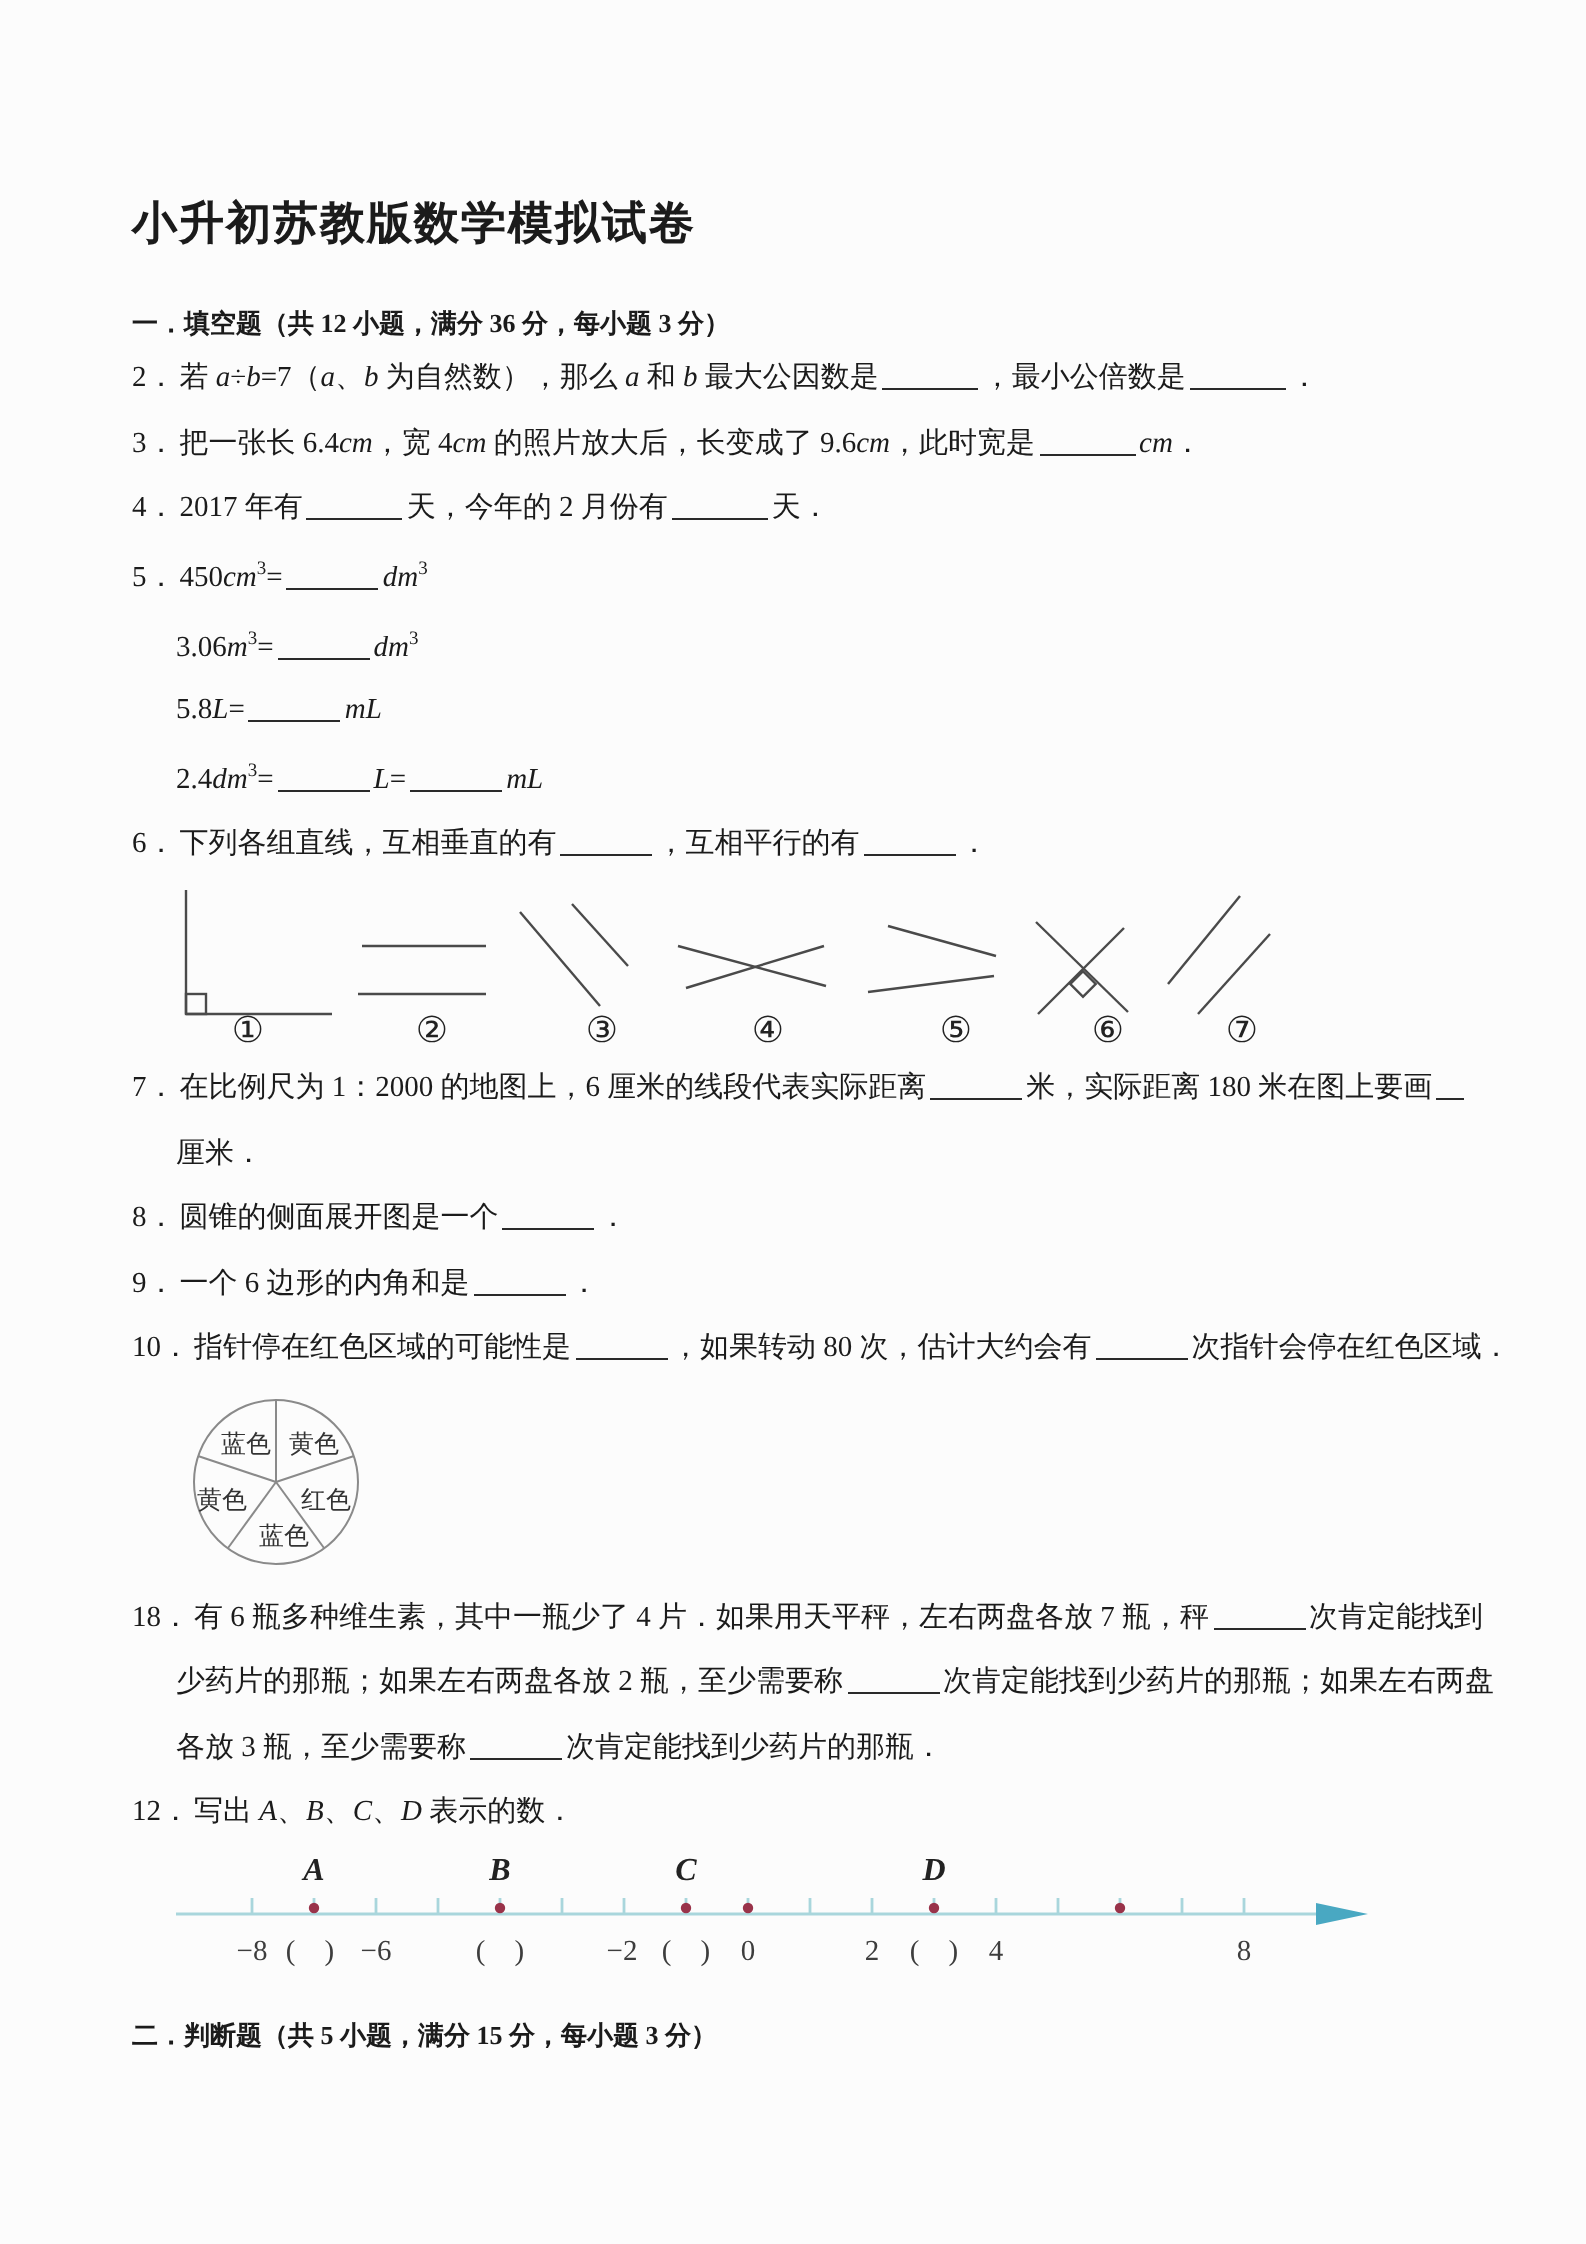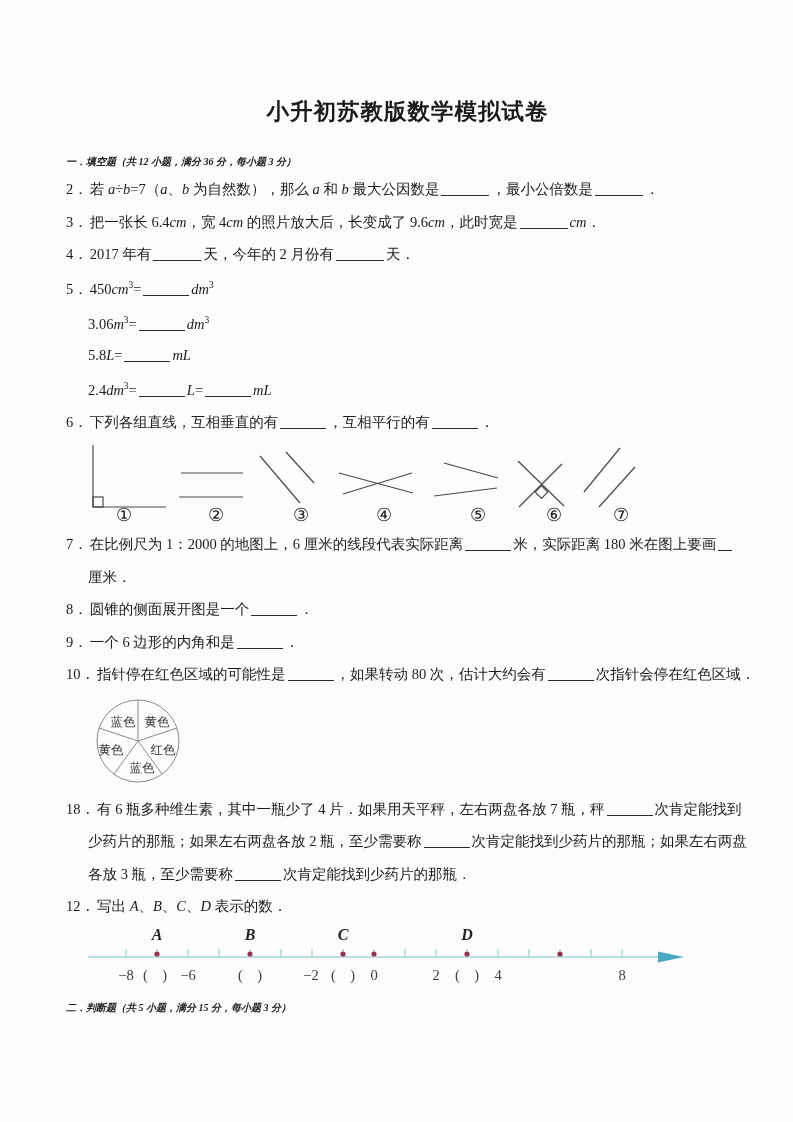--- a/index.html
+++ b/index.html
@@ -5,23 +5,23 @@
   * { margin:0; padding:0; box-sizing:border-box; }
   html,body { width:793px; height:1122px; }
   body {
     background:#fcfcfc;
     color:#1b1b1b;
     font-family:"Liberation Serif","DejaVu Serif",serif;
     font-size:14.5px;
     overflow:hidden;
   }
   .page { padding:96px 44px 0 66px; }
-  .title { text-align:center; font-size:22.5px; font-weight:bold; letter-spacing:1px; margin-bottom:24px; }
-  .sec-heading { font-weight:bold; font-size:10px; line-height:22px;font-style:italic; }
-  .sec-heading.second { margin-top:8px; }
+  .title { text-align:left; font-size:22.5px; font-weight:bold; letter-spacing:1px; margin-bottom:24px; }
+  .sec-heading { font-weight:bold; font-size:13px; line-height:22px; }
+  .sec-heading.second { margin-top:18px; }
   .qblock { }
   .qline { line-height:32.5px; white-space:nowrap; }
   .qline.tight { line-height:31px; }
   .cont { padding-left:22px;font-family:Liberation Serif, serif; }
   .qnum { padding-right:2px; }
   .blank { display:inline-block; height:10px; border-bottom:1px solid #2a2a2a; margin:0 2px -2px 2px; }
   sup { font-size:9.5px; }
   .it { font-style:italic; }
   .fig { display:block; }
   .fig-q6 { margin:2px 0 4px 0; }

